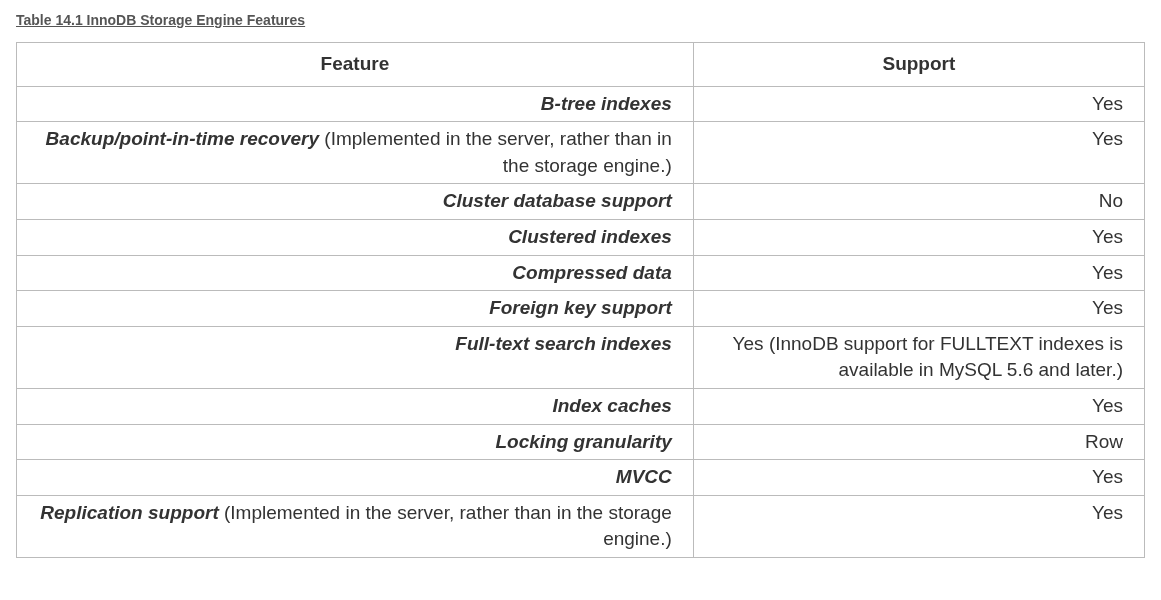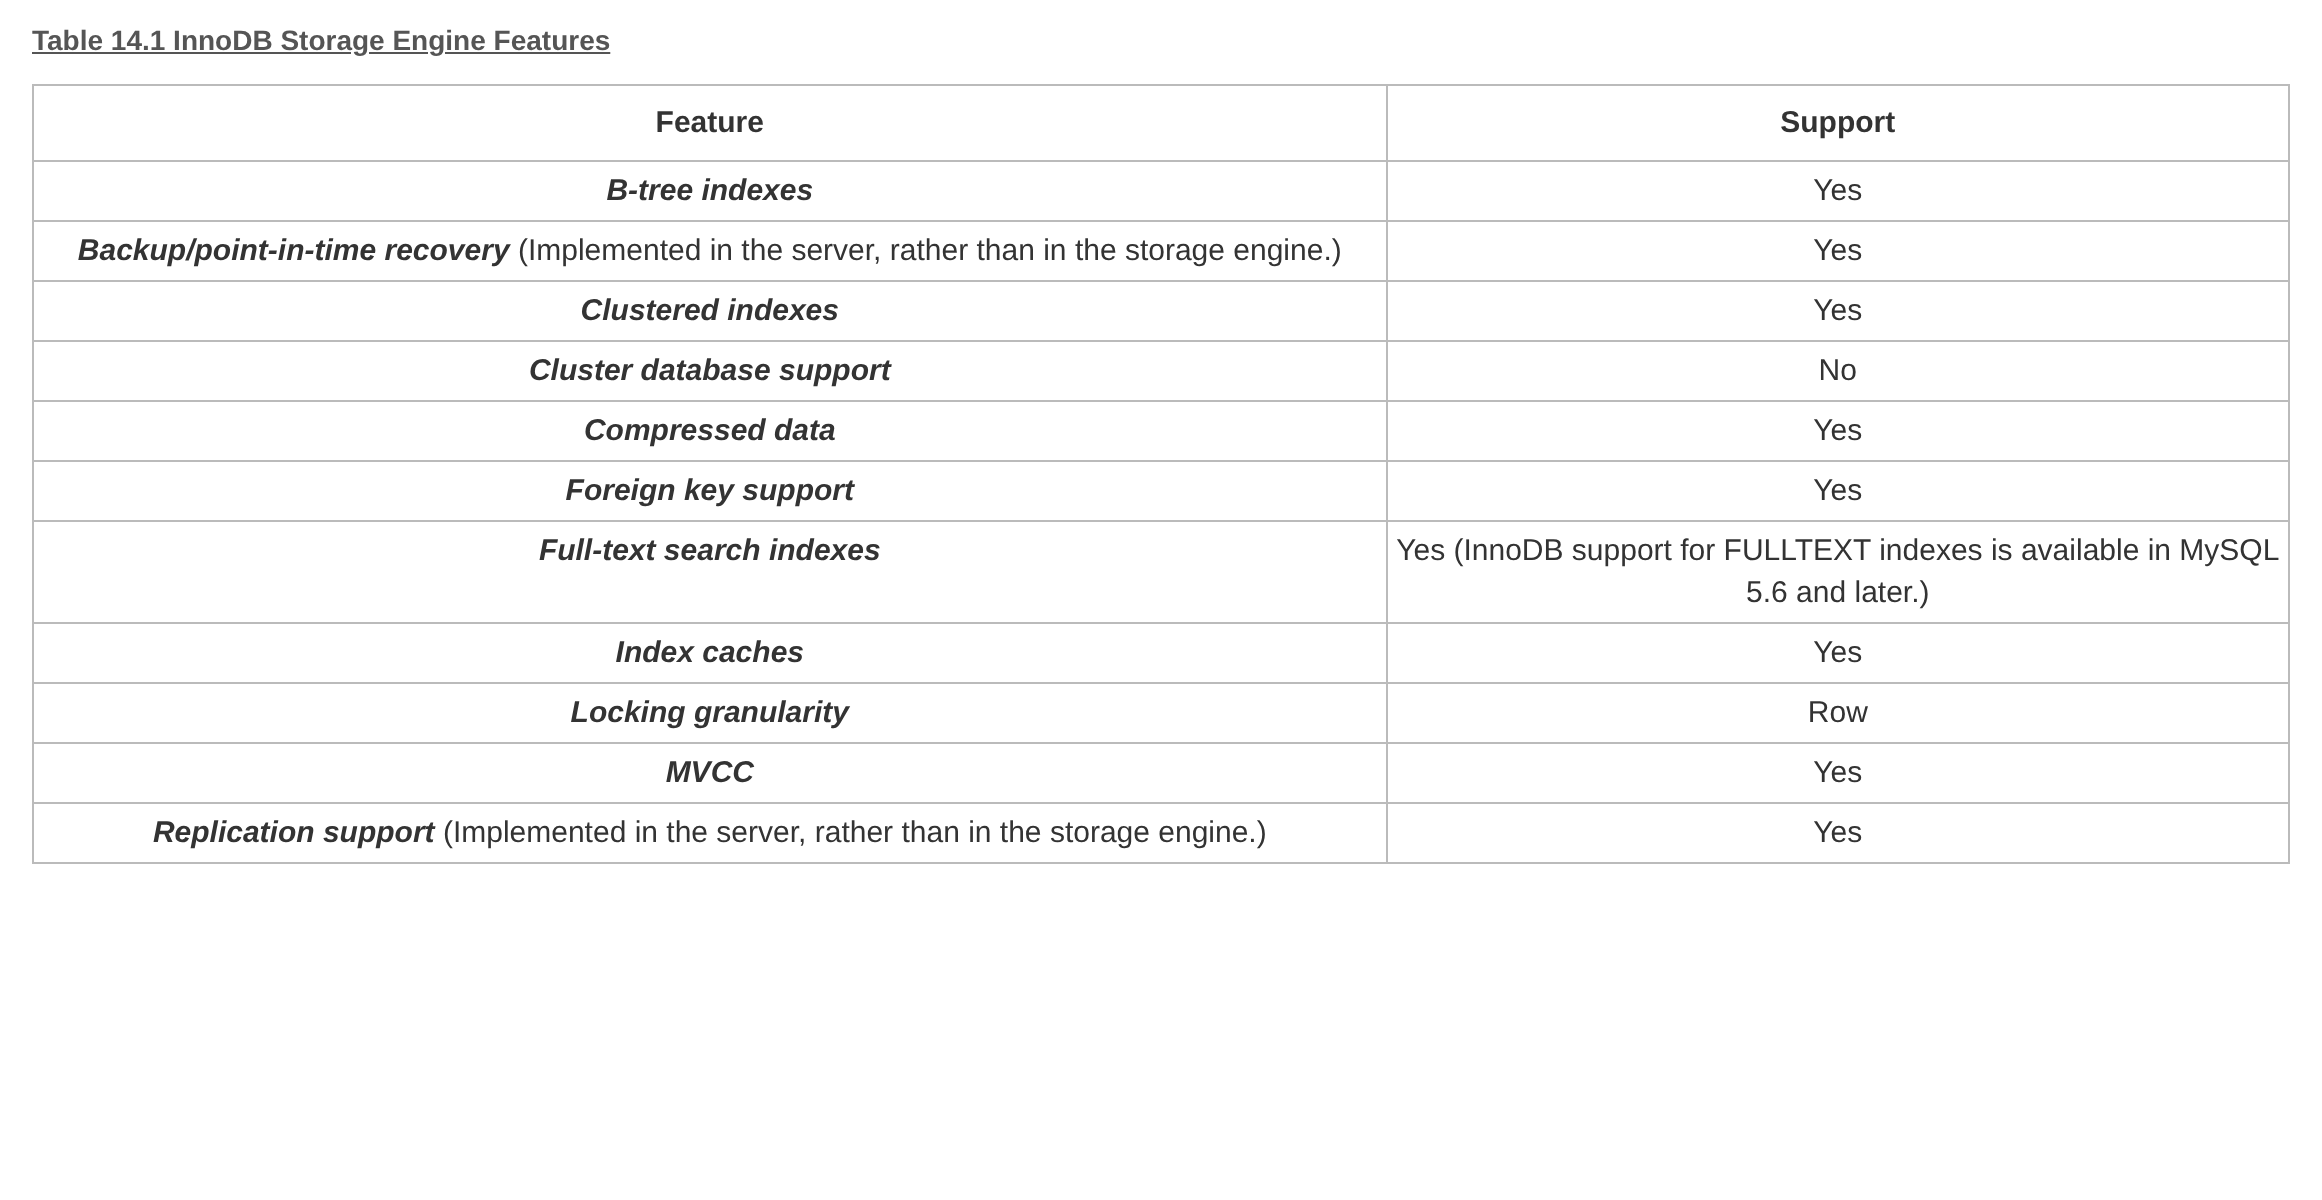--- a/index.html
+++ b/index.html
@@ -15,28 +15,28 @@
   .caption {
     font-weight: 700;
     font-size: 14px;
     color: #555;
     margin: 0 0 14px 0;
     text-decoration: underline;
   }
   table {
     width: 100%;
     border-collapse: collapse;
-    font-size: 15px;
+    font-size: 19px;
     line-height: 1.4;
   }
   th, td {
     border: 1px solid #bbb;
-    padding: 4px 0;
+    padding: 4px 21px;
     vertical-align: top;
-    text-align: center;
+    text-align: right;
   }
   th {
     font-weight: 700;
     text-align: center;
     color: #333;
     padding: 8px;
   }
   td.feat .fname {
     font-weight: 700;
     font-style: italic;
@@ -67,26 +67,26 @@
   <tbody id="tbody">
       <tr>
         <td class="feat"><span class="fname">B-tree indexes</span></td>
         <td>Yes</td>
       </tr>
       <tr>
         <td class="feat"><span class="fname">Backup/point-in-time recovery</span><span class="fnote"> (Implemented in the server, rather than in the storage engine.)</span></td>
         <td>Yes</td>
       </tr>
       <tr>
+        <td class="feat"><span class="fname">Cluster database support</span></td>
+        <td>No</td>
+      </tr>
+      <tr>
         <td class="feat"><span class="fname">Clustered indexes</span></td>
         <td>Yes</td>
-      </tr>
-      <tr>
-        <td class="feat"><span class="fname">Cluster database support</span></td>
-        <td>No</td>
       </tr>
       <tr>
         <td class="feat"><span class="fname">Compressed data</span></td>
         <td>Yes</td>
       </tr>
       <tr>
         <td class="feat"><span class="fname">Foreign key support</span></td>
         <td>Yes</td>
       </tr>
       <tr>

